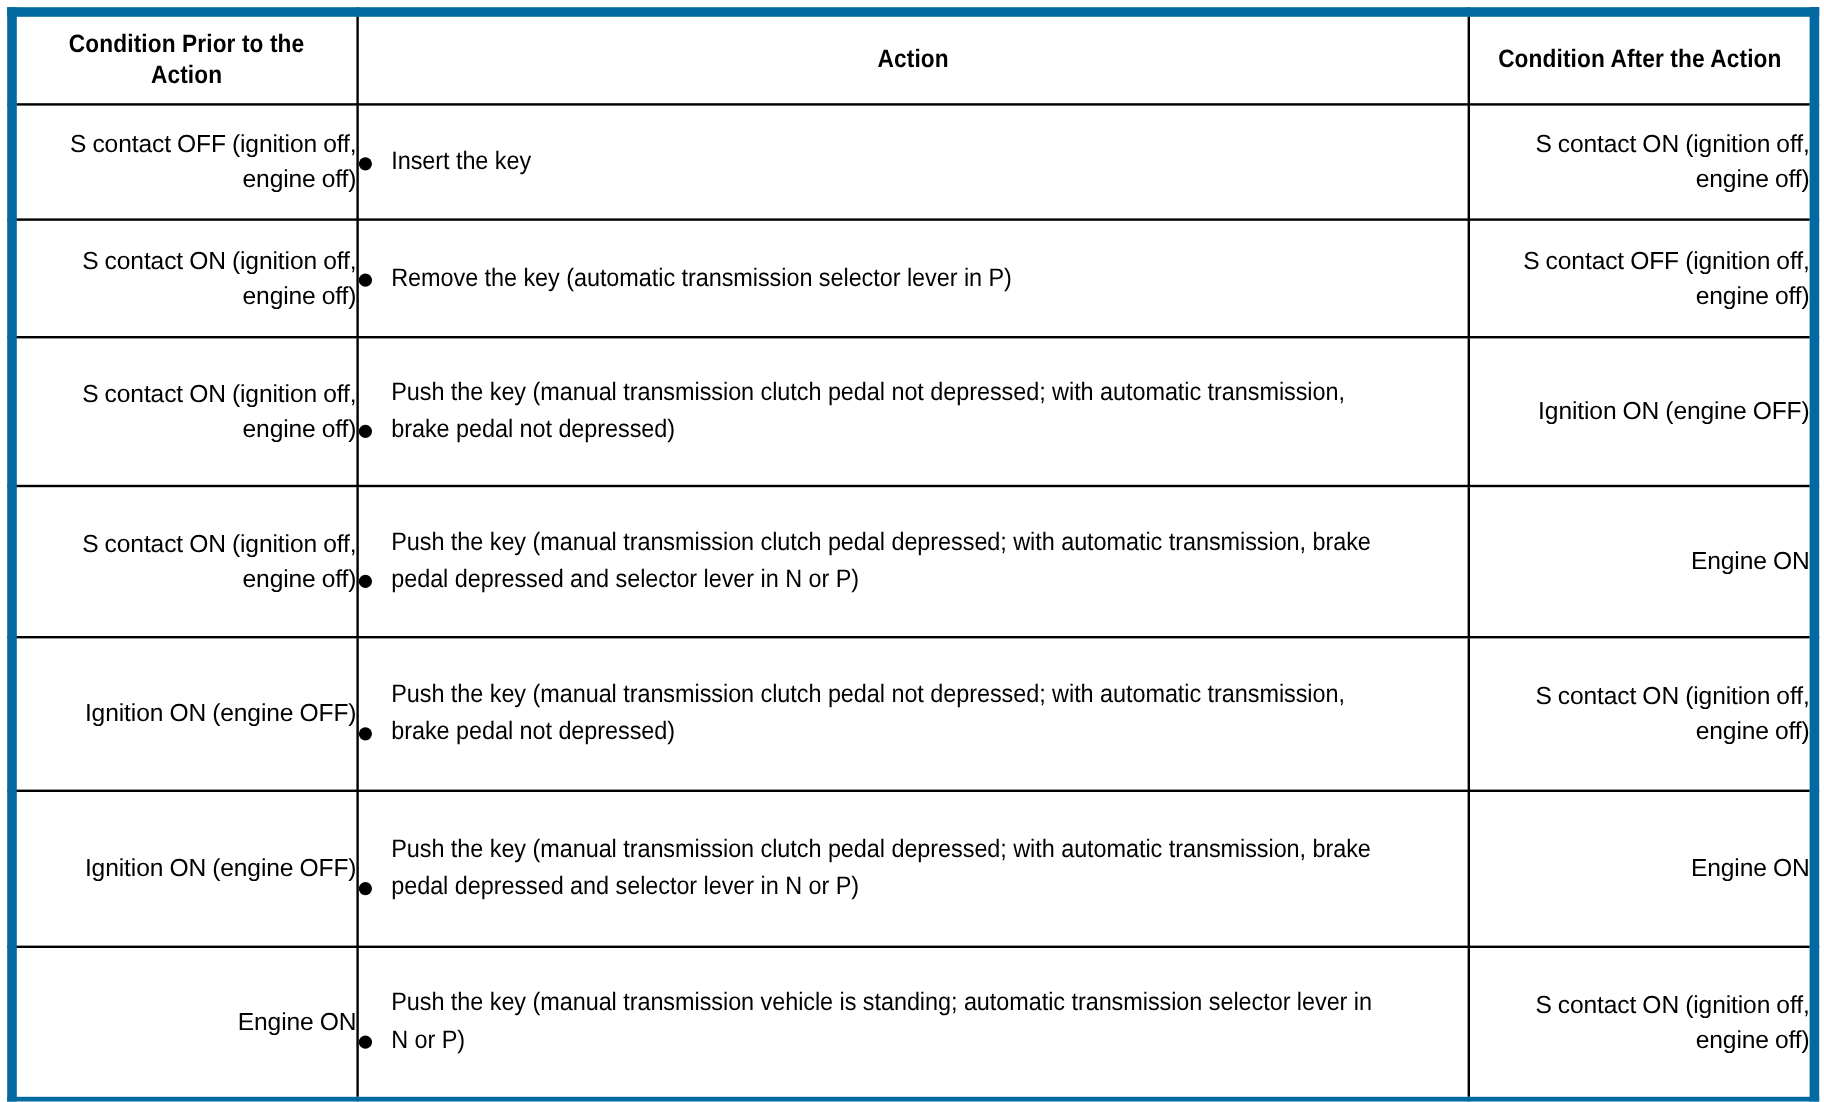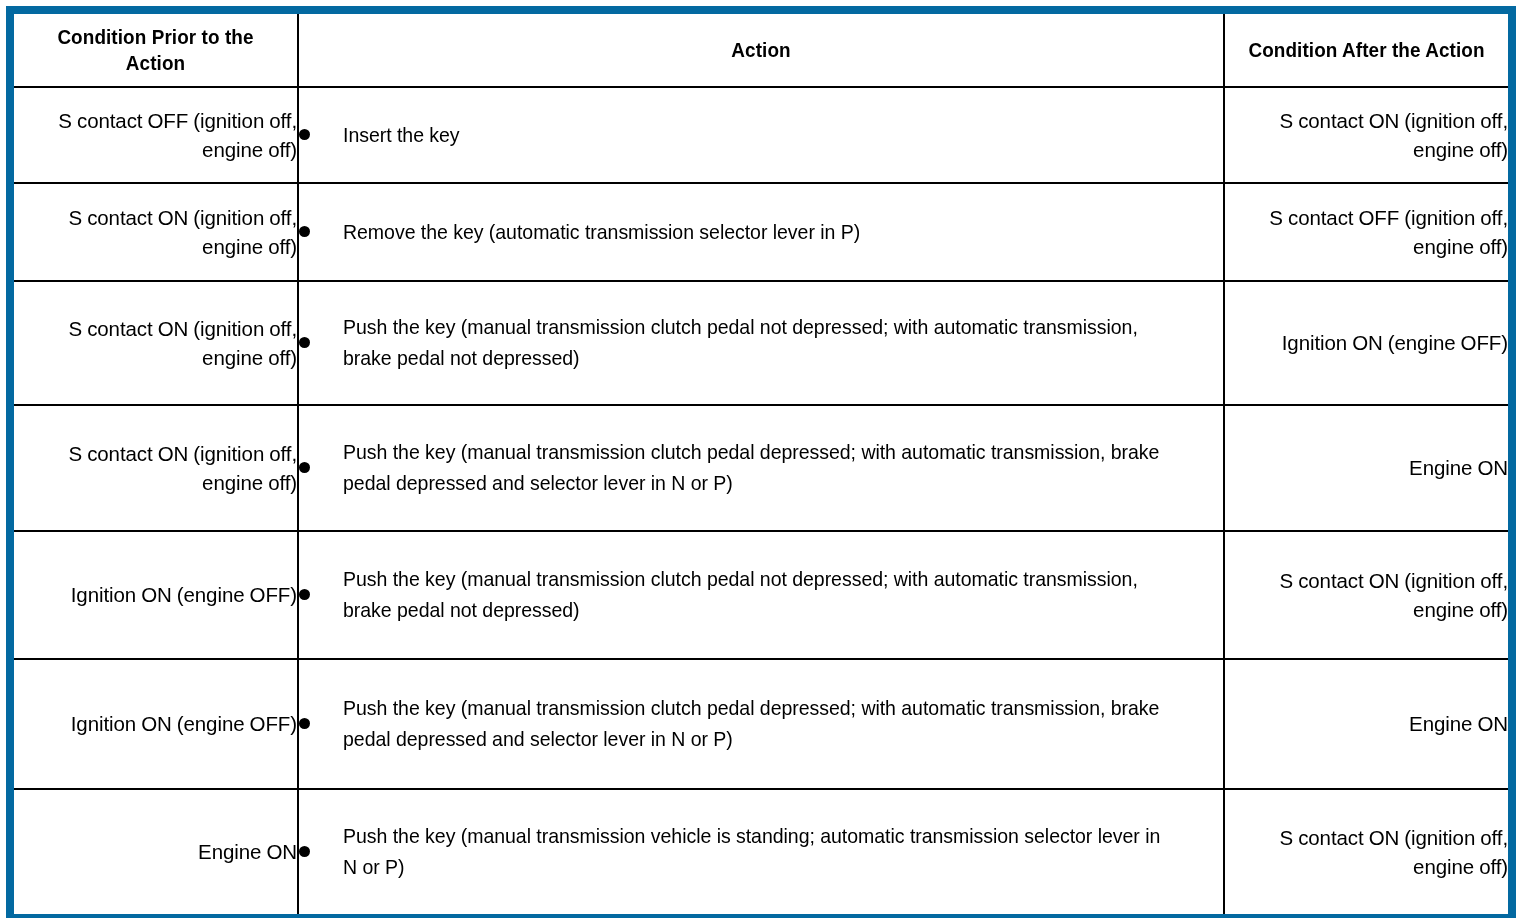--- a/index.html
+++ b/index.html
@@ -80,22 +80,22 @@
     word-spacing: -0.5px;
   }
 
   
   td.action {
     vertical-align: top;
     padding: 14px 10px 6px 22px;
   }
   td.action .bullet-row {
     display: flex;
-    align-items: center;
-    gap: 17px;
+    align-items: flex-end;
+    gap: 0;
   }
   td.action .bullet-dot {
     flex: 0 0 auto;
     width: 27px;
     font-size: 18px;
     line-height: 1.46;
     padding-top: 1px;
     text-align: left;
   }
   td.action .bullet-dot i {

